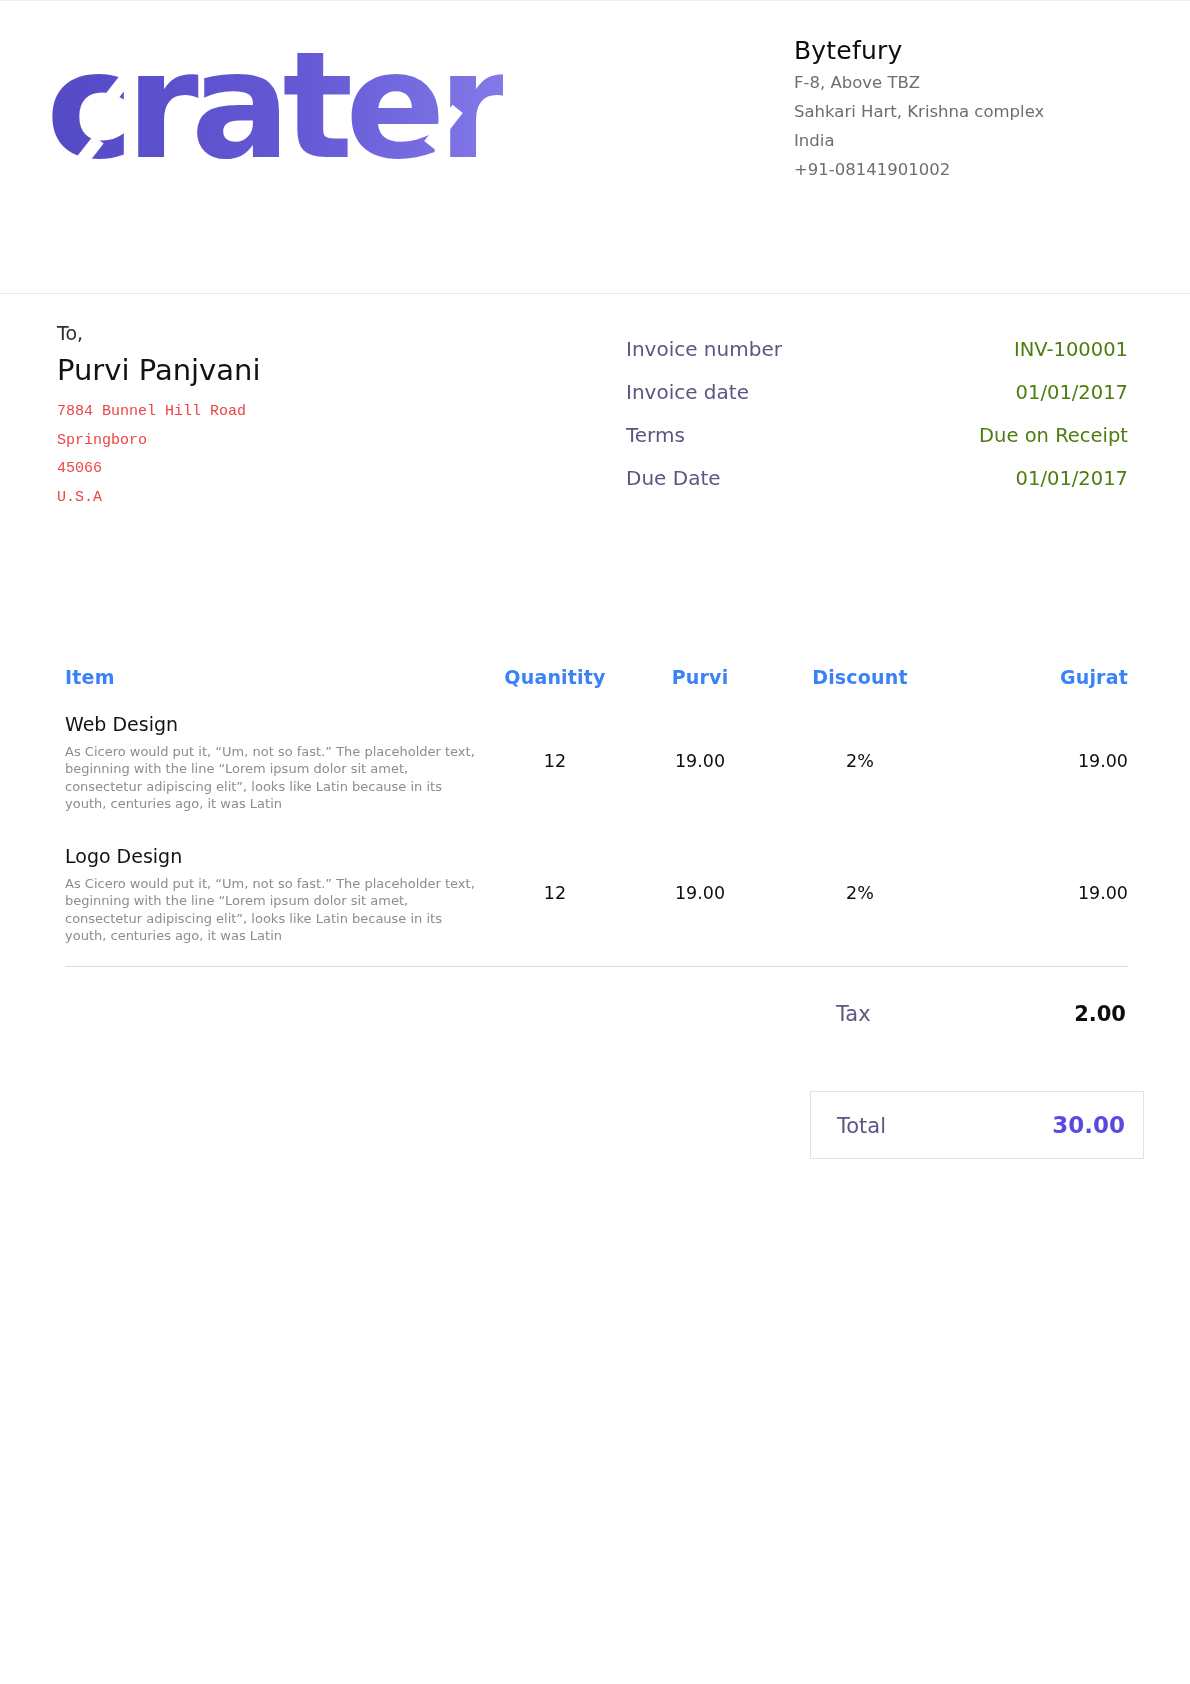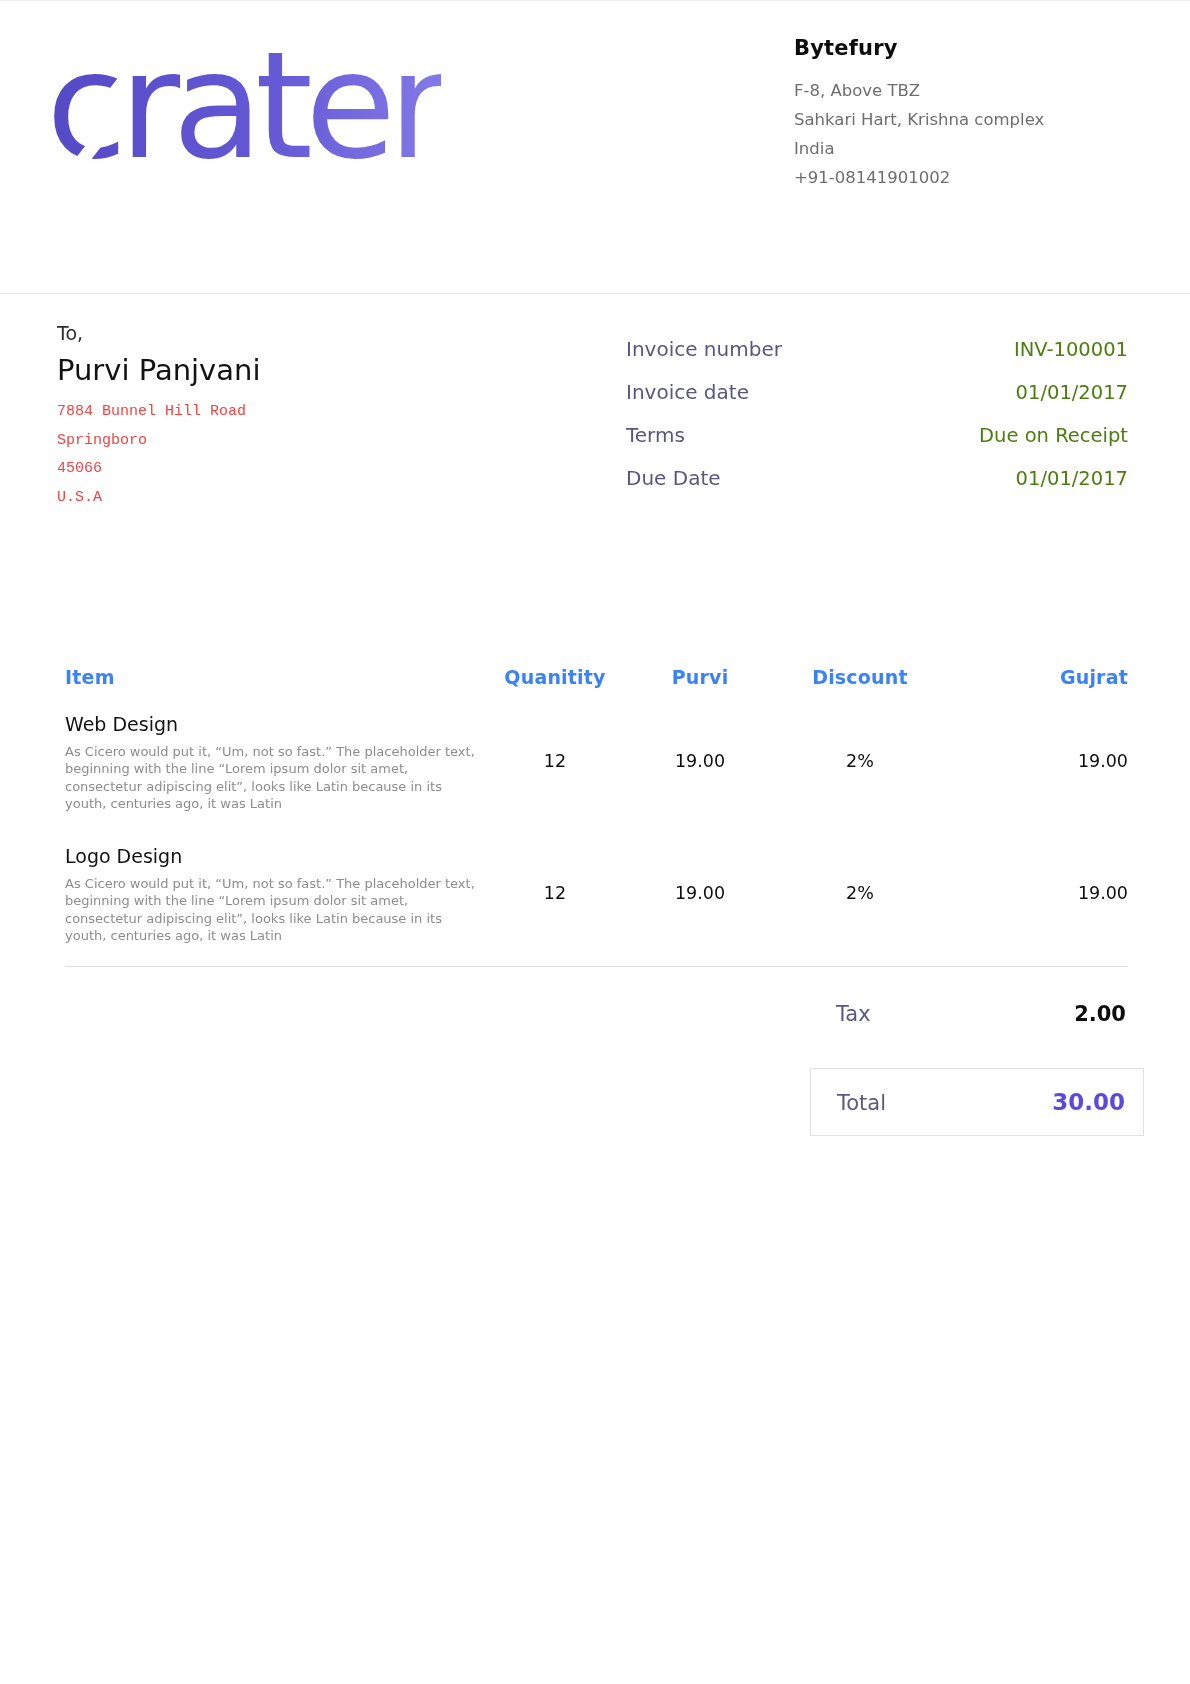--- a/index.html
+++ b/index.html
@@ -25,21 +25,21 @@
     justify-content: space-between;
   }
   .logo-wrap {
     position: relative;
     margin: 46px 0 0 46px;
     height: 170px;
     width: 470px;
   }
   .logo-text {
     font-size: 148px;
-    font-weight: 400;
+    font-weight: 700;
     letter-spacing: -8px;
     line-height: 1;
     background: linear-gradient(90deg, #554ac6 0%, #6458d5 55%, #8379e7 100%);
     -webkit-background-clip: text;
     background-clip: text;
     color: transparent;
     display: inline-block;
     transform: translateY(-14px);
   }
   .cut {
@@ -51,24 +51,24 @@
   }
   .cut-c1 { top: 26px; left: 58px; }
   .cut-c2 { top: 88px; left: 30px; }
   .cut-r  { top: 58px; right: 66px; height: 46px; }
 
   .company {
     width: 348px;
     margin: 36px 48px 0 0;
   }
   .company-name {
-    font-size: 21px;
-    font-weight: 700;
+    font-size: 25px;
+    font-weight: 400;
     color: #0c0c0c;
-    margin-bottom: 16px;
+    margin-bottom: 3px;
     letter-spacing: 0.2px;
   }
   .company-line {
     font-size: 16.5px;
     color: #6e6e6e;
     line-height: 29px;
   }
 
   
   .billing {
@@ -129,21 +129,21 @@
     display: flex;
     justify-content: space-between;
     align-items: baseline;
     padding: 0 18px 0 26px;
     line-height: 30px;
   }
   .t-line + .t-line { margin-top: 14px; }
   .t-label { font-size: 21px; color: #5c5886; }
   .t-value { font-size: 21px; font-weight: 600; color: #0d0d0d; }
   .total-box {
-    margin-top: 39px;
+    margin-top: 62px;
     border: 1px solid #e2e2e2;
     background: #ffffff;
     padding: 20px 18px 20px 26px;
     display: flex;
     justify-content: space-between;
     align-items: baseline;
   }
   .grand { font-size: 23px; font-weight: 700; color: #5a4adf; }
 </style>
 </head>

